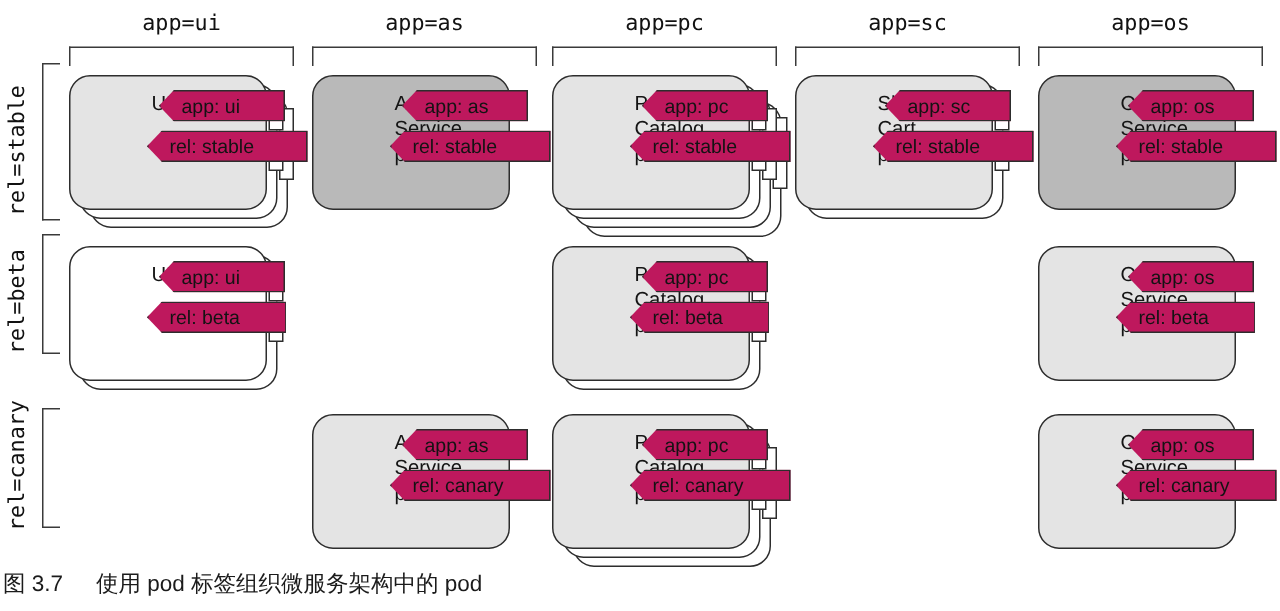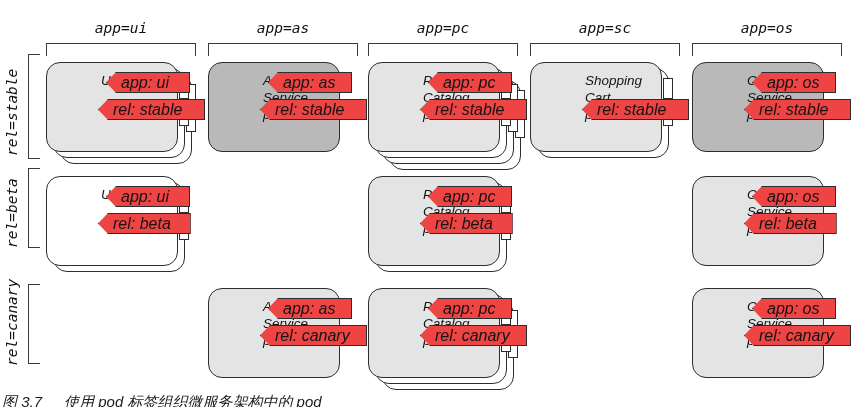--- a/index.html
+++ b/index.html
@@ -11,24 +11,23 @@
     width: 853px;
     height: 407px;
     position: relative;
     font-family: "Liberation Sans", sans-serif;
     color: #1a1a1a;
     overflow: hidden;
   }
 
   #figure {
     position: absolute;
-    left: 0; top: 16px;
+    left: 0; top: 4px;
     width: 853px;
     height: 353px;
-    font-style: italic;
   }
 
   
   .col-header {
     position: absolute;
     top: 4px;
     height: 20px;
     font-family: "DejaVu Sans Mono", "Liberation Mono", monospace;
     font-size: 14.5px;
     letter-spacing: 0px;
@@ -101,27 +100,27 @@
     line-height: 17px;
     color: #141414;
     white-space: pre-line;
     margin-left: 44px;
   }
 
   
   .tag {
     position: absolute;
     height: 21px;
-    background: #ef4444;
+    background: #be185d;
     border: 1.4px solid #2d2d2d;
     box-sizing: border-box;
     display: flex;
     align-items: center;
     padding-left: 14px;
-    font-size: 16px;
+    font-size: 13px;
     color: #131313;
     white-space: nowrap;
     clip-path: polygon(10px 0, 100% 0, 100% 100%, 10px 100%, 0 50%);
   }
   
   .tag-tail {
     position: absolute;
     border: 1.4px solid #2d2d2d;
     box-sizing: border-box;
     background: #ffffff;
@@ -209,20 +208,21 @@
       </div>
       <div class="cell" style="left: 530px; top: 46px; width: 153px; height: 108px;">
         <div class="stack-layer" style="left: 7px; top: 6px; width: 132px; height: 90px;"></div>
         <div class="pod-box fill-light" style="width: 132px; height: 90px;">
           <div class="pod-title">Shopping
 Cart
 pod</div>
         </div>
         <div class="tag-tail" style="left: 133px; top: 16px; width: 10px; height: 21px;"></div>
         <div class="tag-tail" style="left: 133px; top: 43px; width: 10px; height: 21px;"></div>
+        <div class="tag" style="left: 60px; top: 10px; width: 84px;">app: sc</div>
         <div class="tag" style="left: 52px; top: 37px; width: 107.4px;">rel: stable</div>
       </div>
       <div class="cell" style="left: 692px; top: 46px; width: 153px; height: 108px;">
         <div class="pod-box fill-dark" style="width: 132px; height: 90px;">
           <div class="pod-title">Order
 Service
 pod</div>
         </div>
         <div class="tag" style="left: 60px; top: 10px; width: 84px;">app: os</div>
         <div class="tag" style="left: 52px; top: 37px; width: 107.4px;">rel: stable</div>

